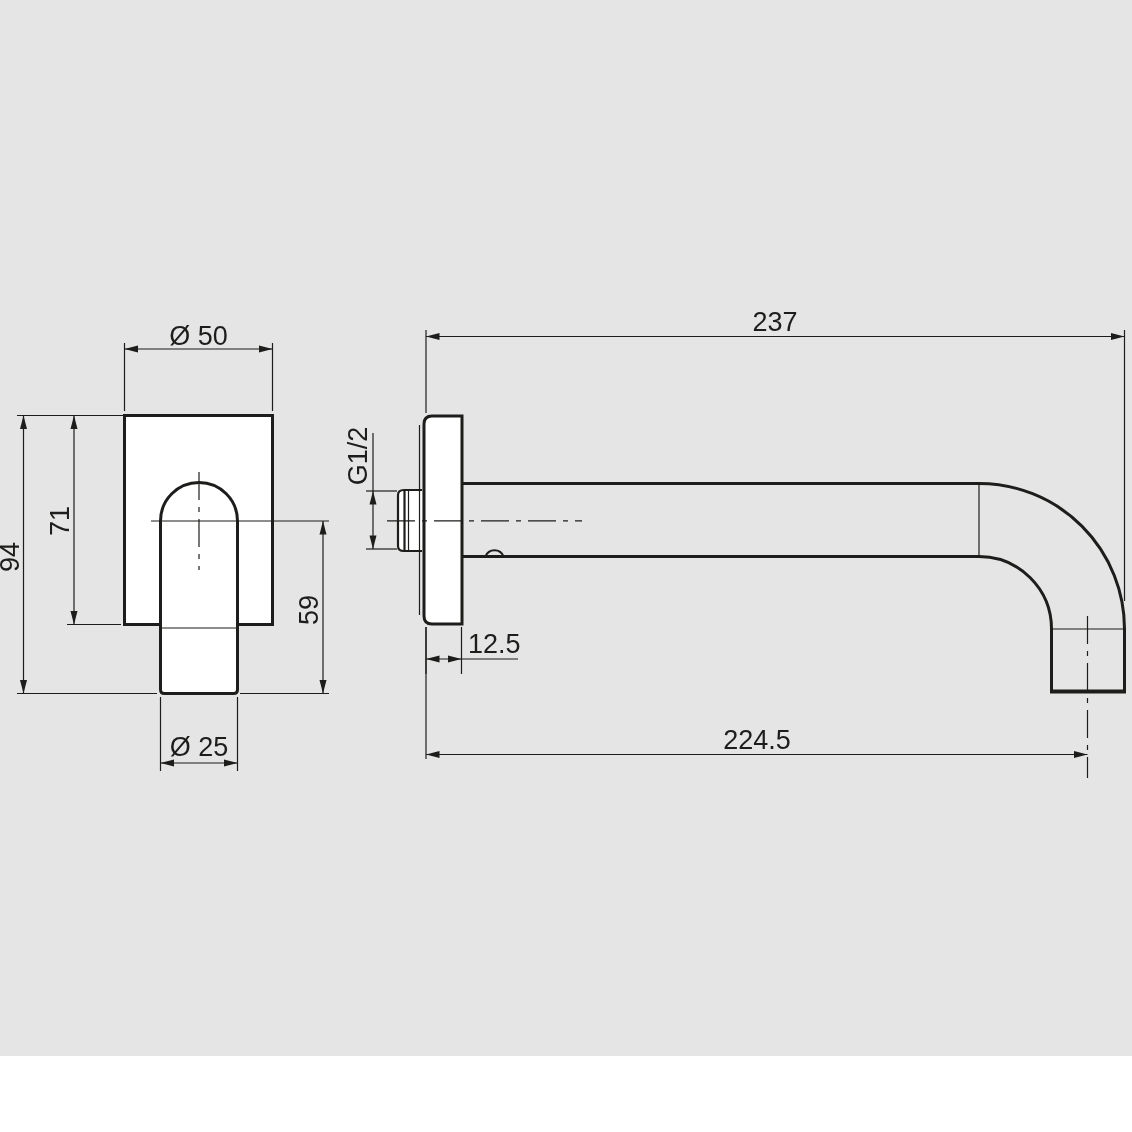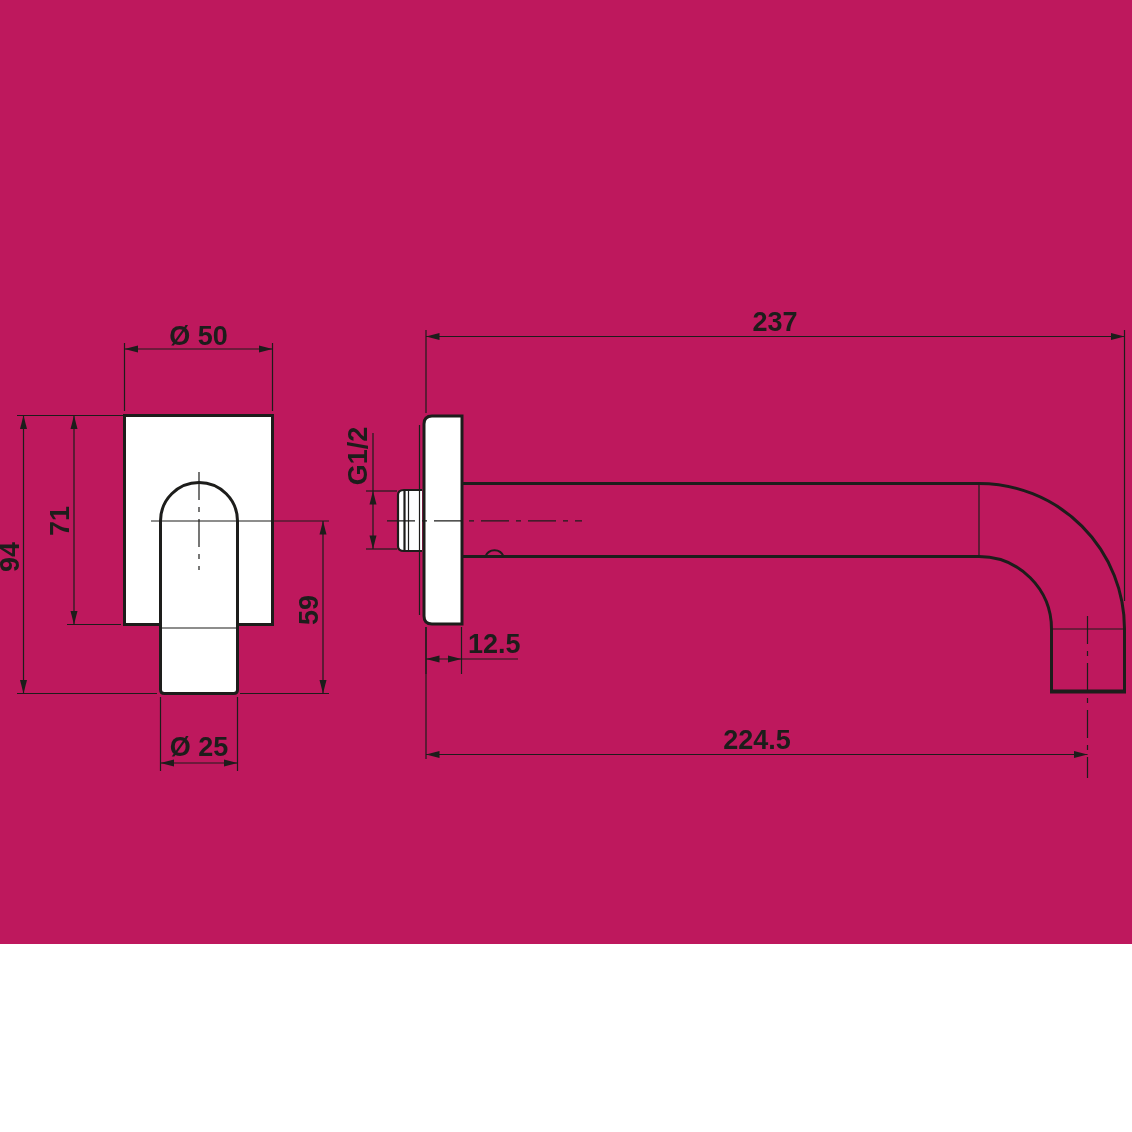--- a/index.html
+++ b/index.html
@@ -1,16 +1,16 @@
 <!DOCTYPE html>
 <html><head>
 <meta charset="utf-8">
 <style>
   html,body{margin:0;padding:0;background:#ffffff;}
-  .stage{position:relative;width:1132px;height:944px;background:#be185d;overflow:hidden;font-weight:bold;}
+  .stage{position:relative;width:1132px;height:1056px;background:#e5e5e5;overflow:hidden;}
   svg{display:block;}
   text{font-family:"Liberation Sans","DejaVu Sans",sans-serif;font-size:27px;fill:#1d1d1b;}
   .thick{stroke:#1d1d1b;stroke-width:3;fill:none;}
   .thick4{stroke:#1d1d1b;stroke-width:4;fill:none;}
   .med{stroke:#1d1d1b;stroke-width:2.2;fill:none;}
   .thin{stroke:#1d1d1b;stroke-width:1.2;fill:none;}
   .cl{stroke:#1d1d1b;stroke-width:1.2;fill:none;stroke-dasharray:28 7 5 7;}
   .fillwhite{fill:#ffffff;}
   .arr{fill:#1d1d1b;stroke:none;}
 </style>

